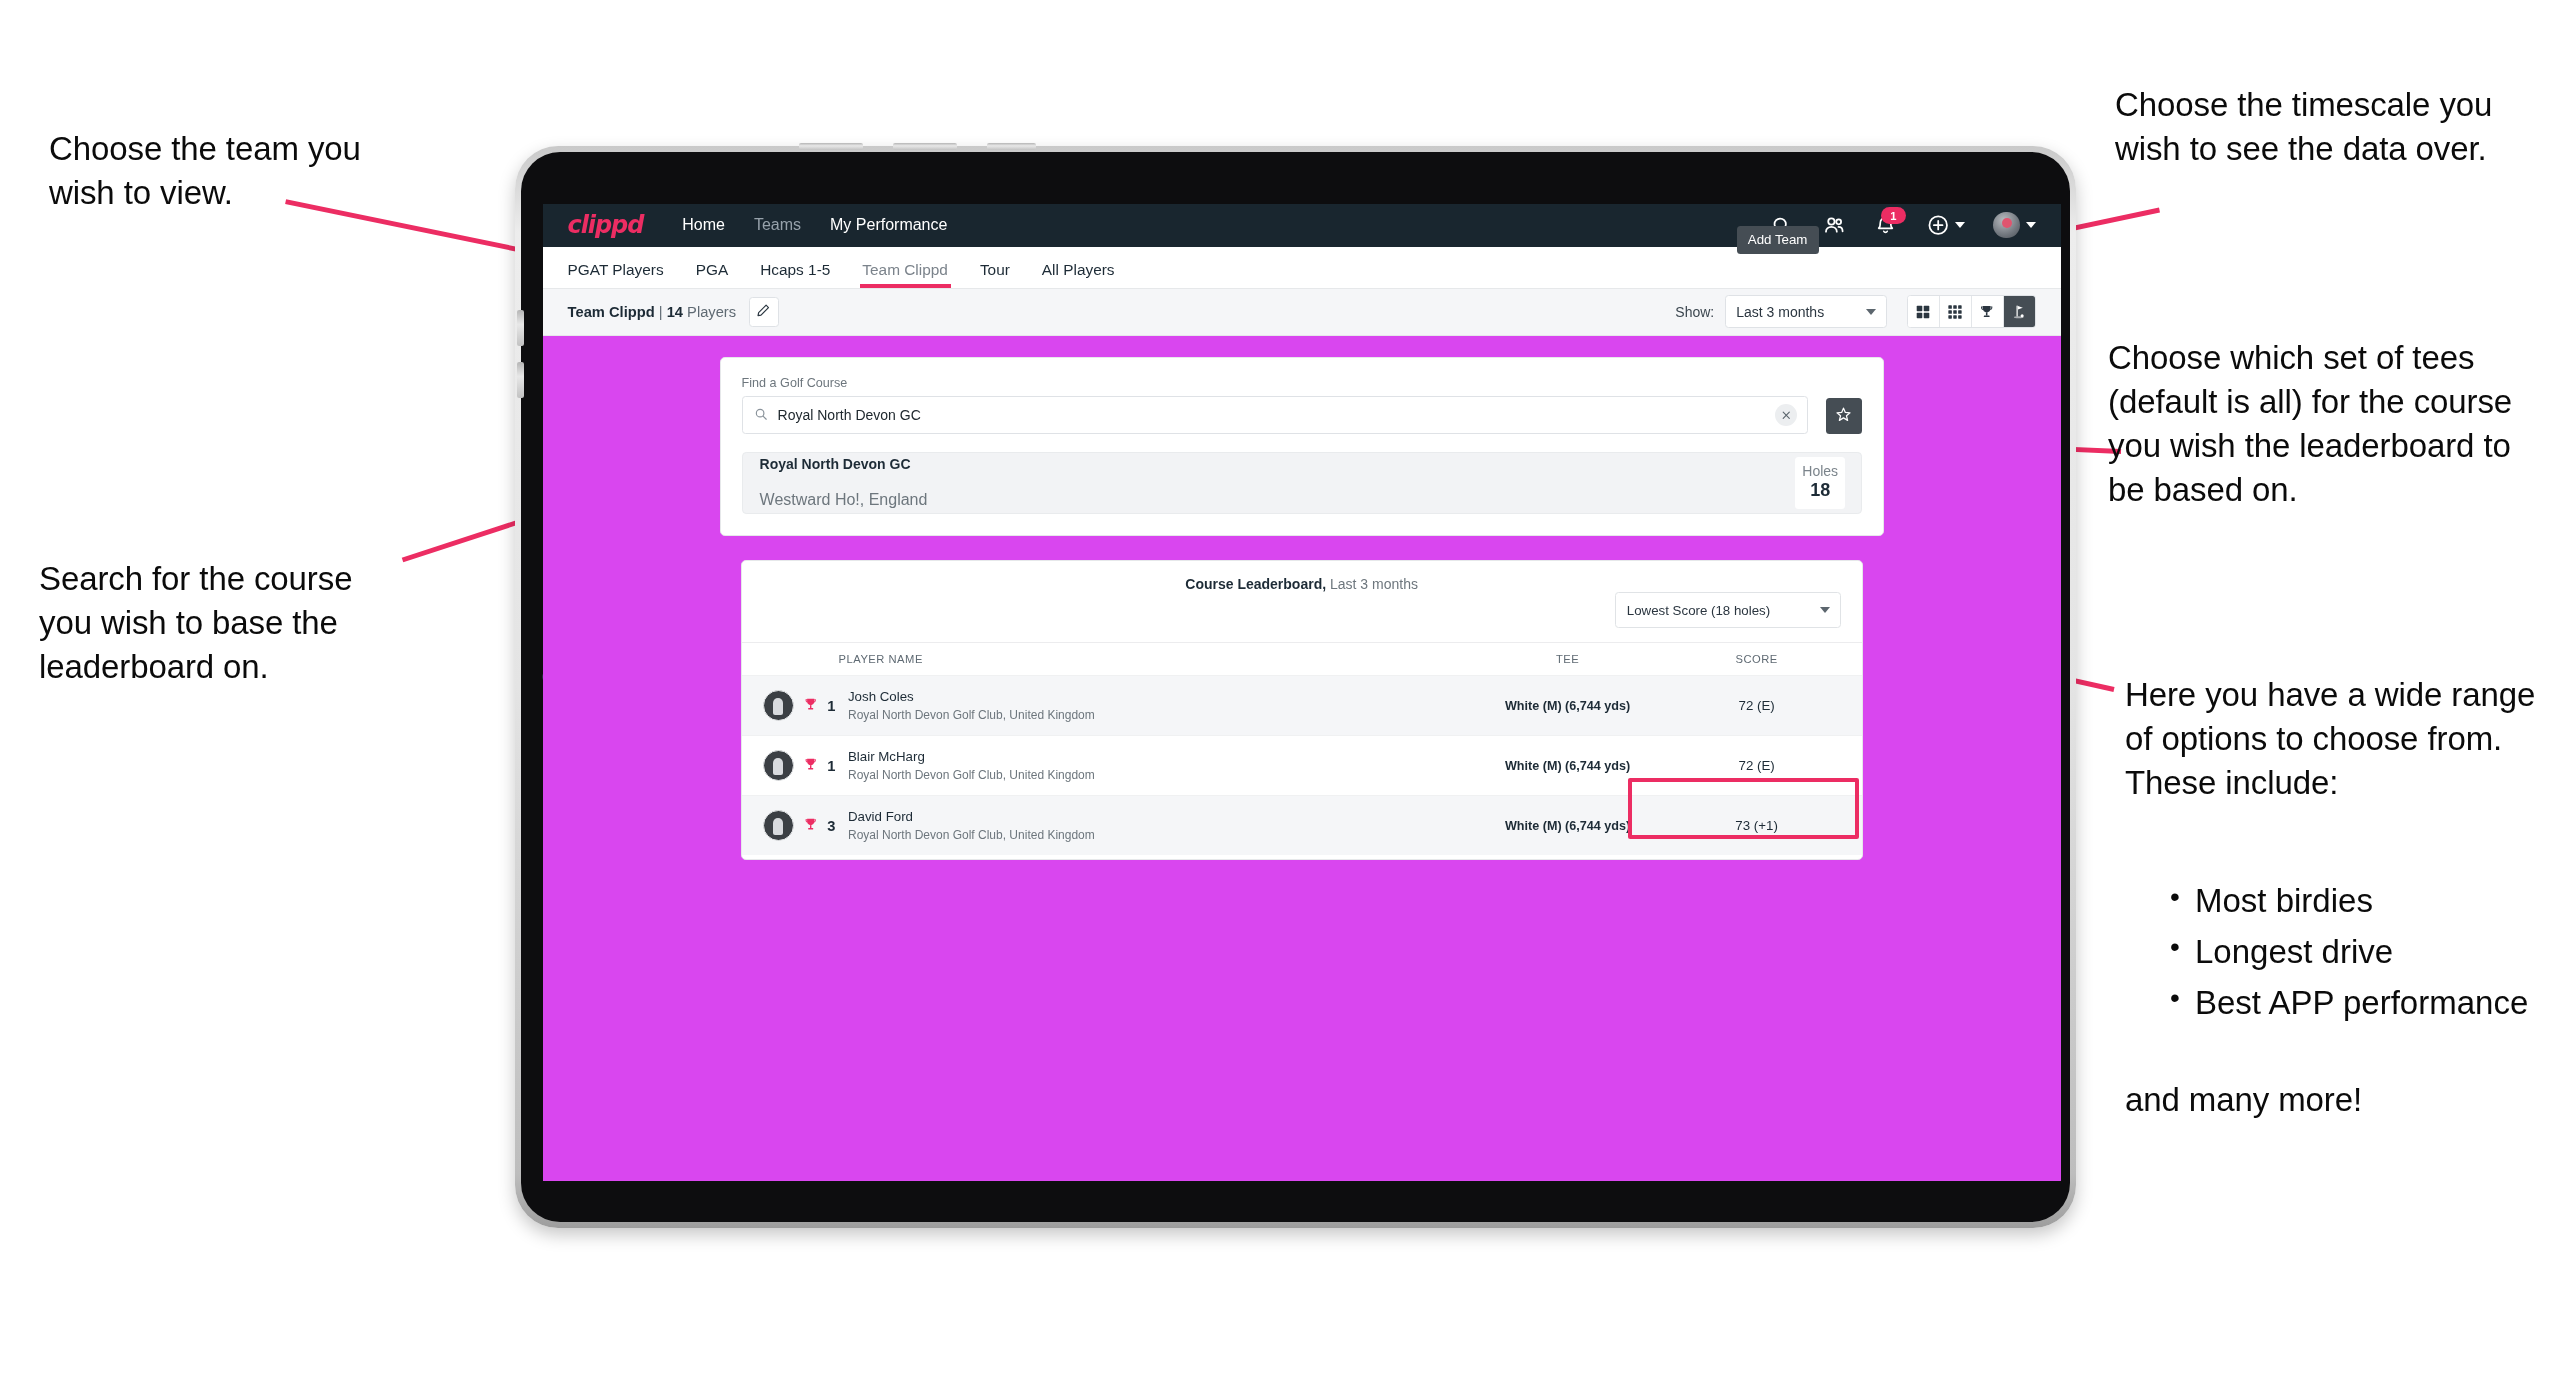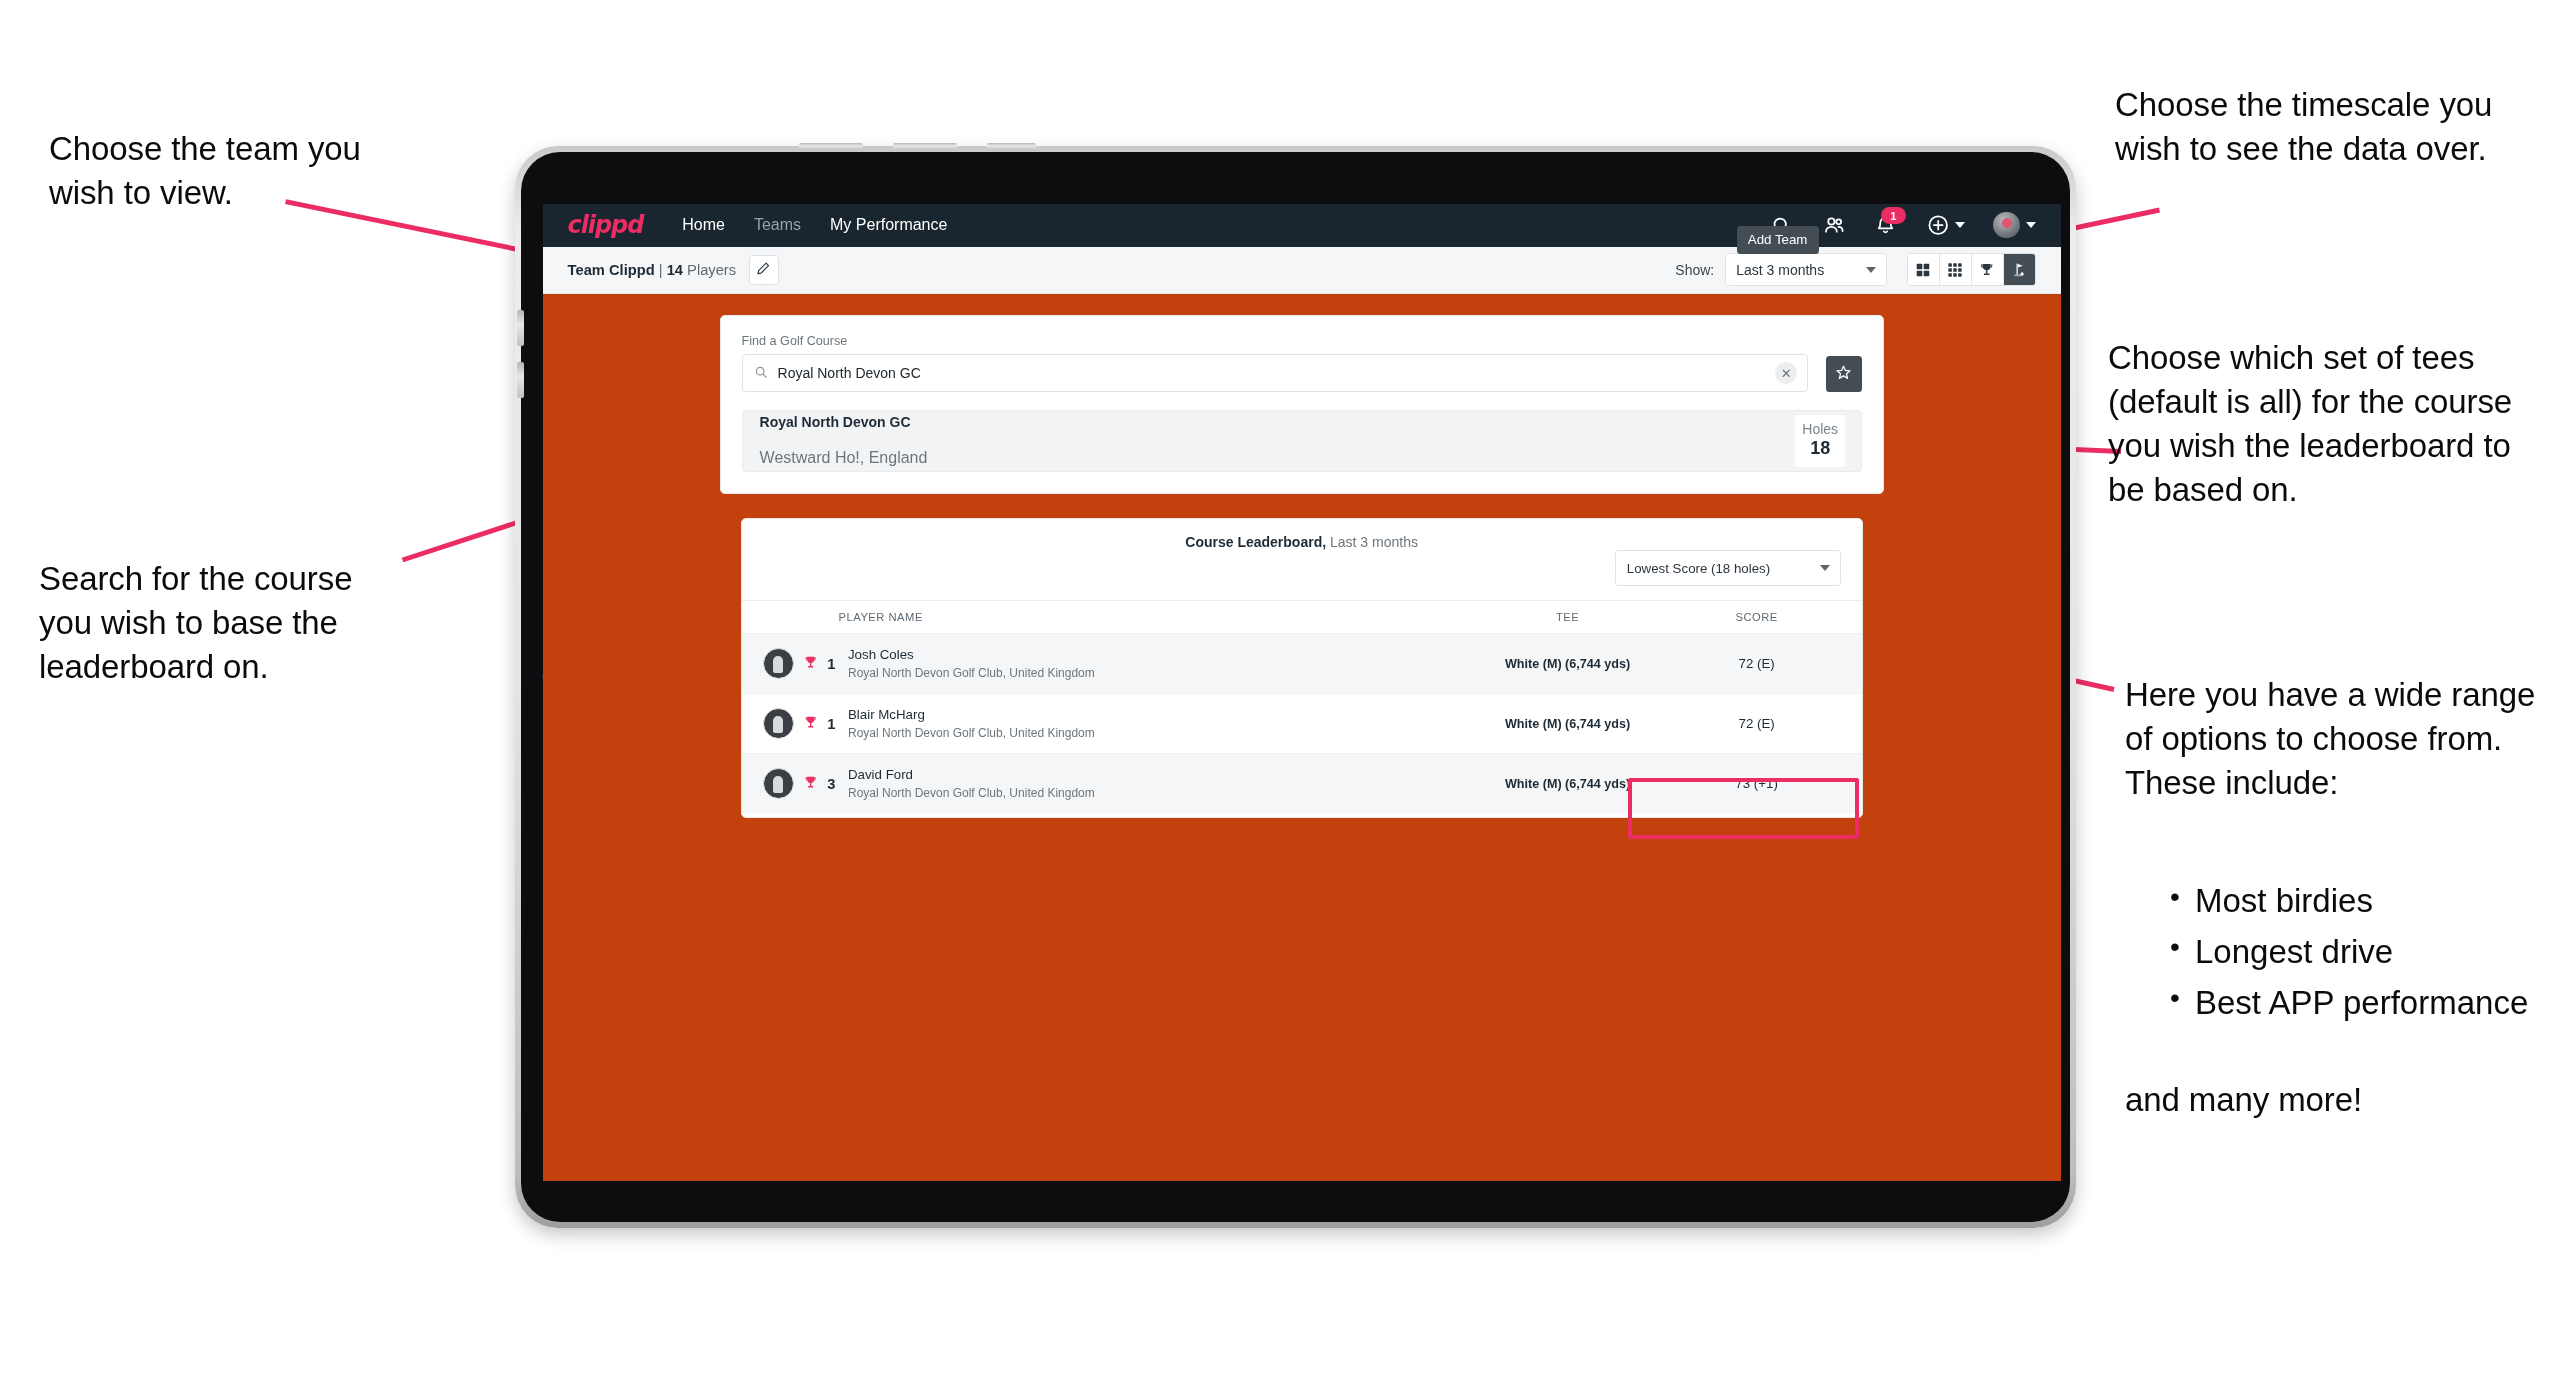--- a/index.html
+++ b/index.html
@@ -36,21 +36,21 @@
   .tab-btn{position:absolute;background:linear-gradient(180deg,#b5b5b5,#e8e8e8 40%,#c2c2c2);border-radius:2.1px;}
   #btn-top-a{left:284px;top:-3.5px;width:64px;height:7px;}
   #btn-top-b{left:378px;top:-3.5px;width:64px;height:7px;}
   #btn-top-c{left:472px;top:-3.5px;width:49px;height:7px;}
   #btn-left-a{left:-3.5px;top:158px;width:7px;height:36px;}
   #btn-left-b{left:-3.5px;top:210px;width:7px;height:36px;}
   #front-cam{position:absolute;left:21px;top:519px;width:12px;height:12px;border-radius:50%;
     background:radial-gradient(circle at 35% 35%,#3a4c5e,#151b22 70%);}
   #screen{
     position:absolute;left:22px;top:52px;width:1518px;height:977px;
-    background:#c2410c;overflow:hidden;
+    background:#d946ef;overflow:hidden;
   }
 
   
   #app-header{height:43px;background:#19262f;display:flex;align-items:center;padding:0 25px;}
   #logo{font-family:"DejaVu Sans",sans-serif;font-weight:700;font-size:24px;color:#ec2d63;
     letter-spacing:-1.1px;margin-right:39px;font-style:italic;}
   .nav-link{font-size:16px;color:#ffffff;margin-right:29px;cursor:pointer;}
   .nav-link.dim{color:#97a2ab;}
   #header-right{margin-left:auto;display:flex;align-items:center;gap:28px;}
   .hicon{width:24px;height:24px;display:flex;align-items:center;justify-content:center;
@@ -248,20 +248,28 @@
             </div>
             <span class="chev"></span>
           </div>
           <div class="grp">
             <div id="avatar-hdr"></div>
             <span class="chev"></span>
           </div>
         </div>
       </div>
 
+      <div id="tabs-row">
+        <div class="tab">PGAT Players</div>
+        <div class="tab">PGA</div>
+        <div class="tab">Hcaps 1-5</div>
+        <div class="tab active">Team Clippd</div>
+        <div class="tab">Tour</div>
+        <div class="tab">All Players</div>
+      </div>
 
       <div id="toolbar">
         <div id="team-label">
           <b>Team Clippd</b>
           <span class="light">|</span>
           <b>14</b>
           <span class="light">Players</span>
         </div>
         <div id="edit-btn">
           <span>

